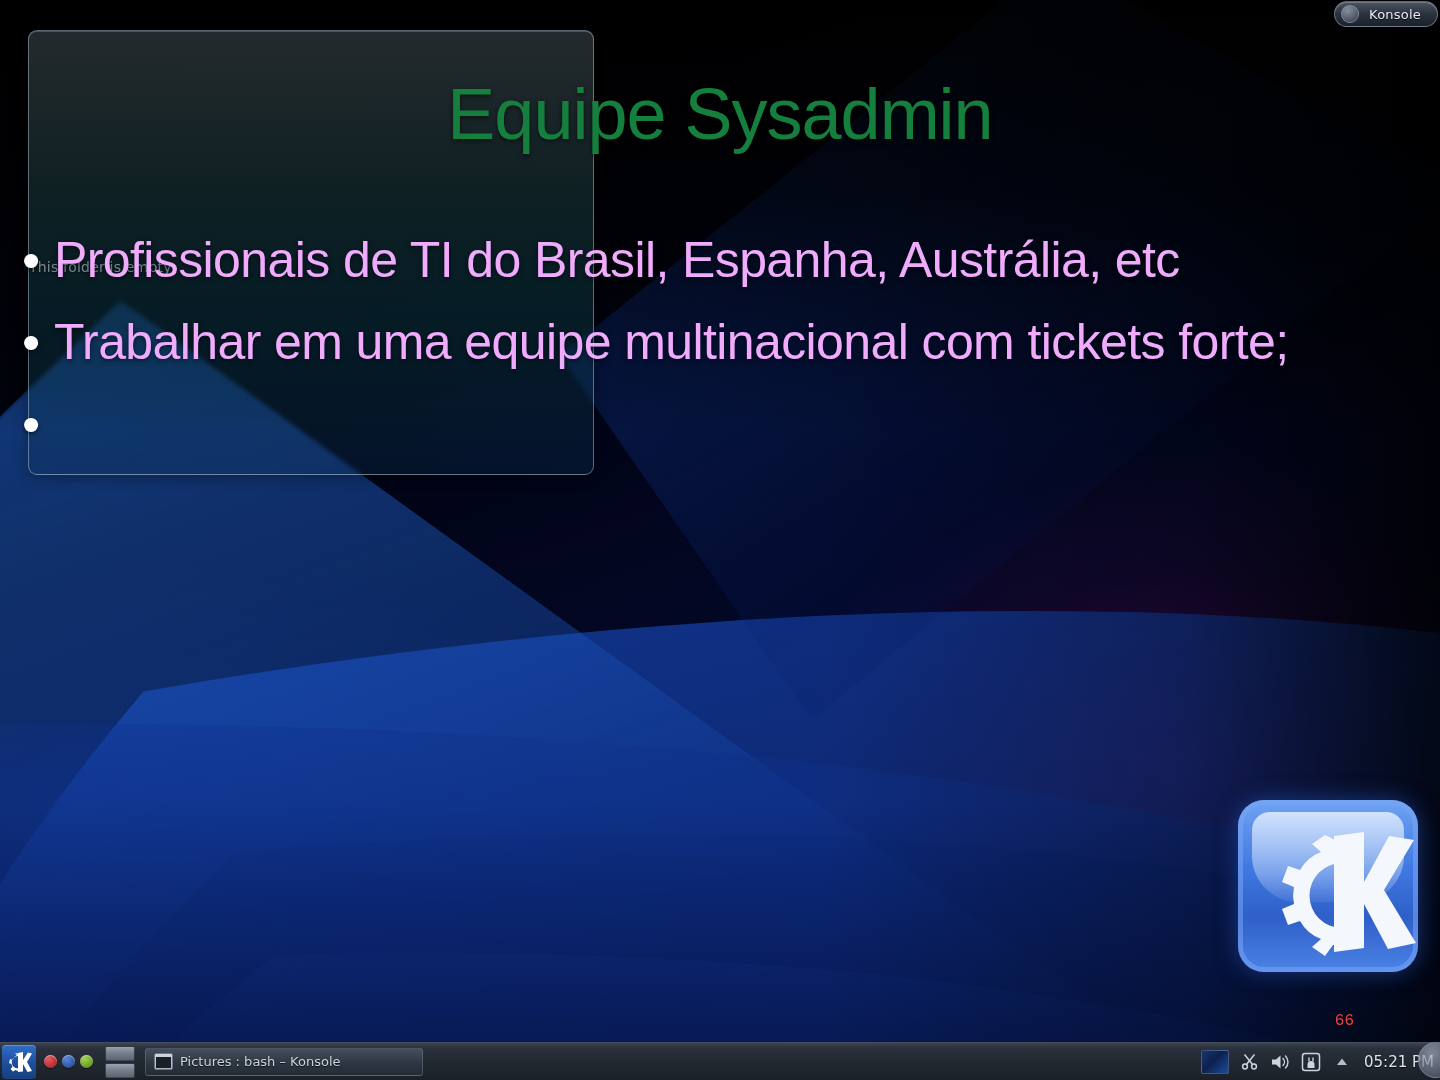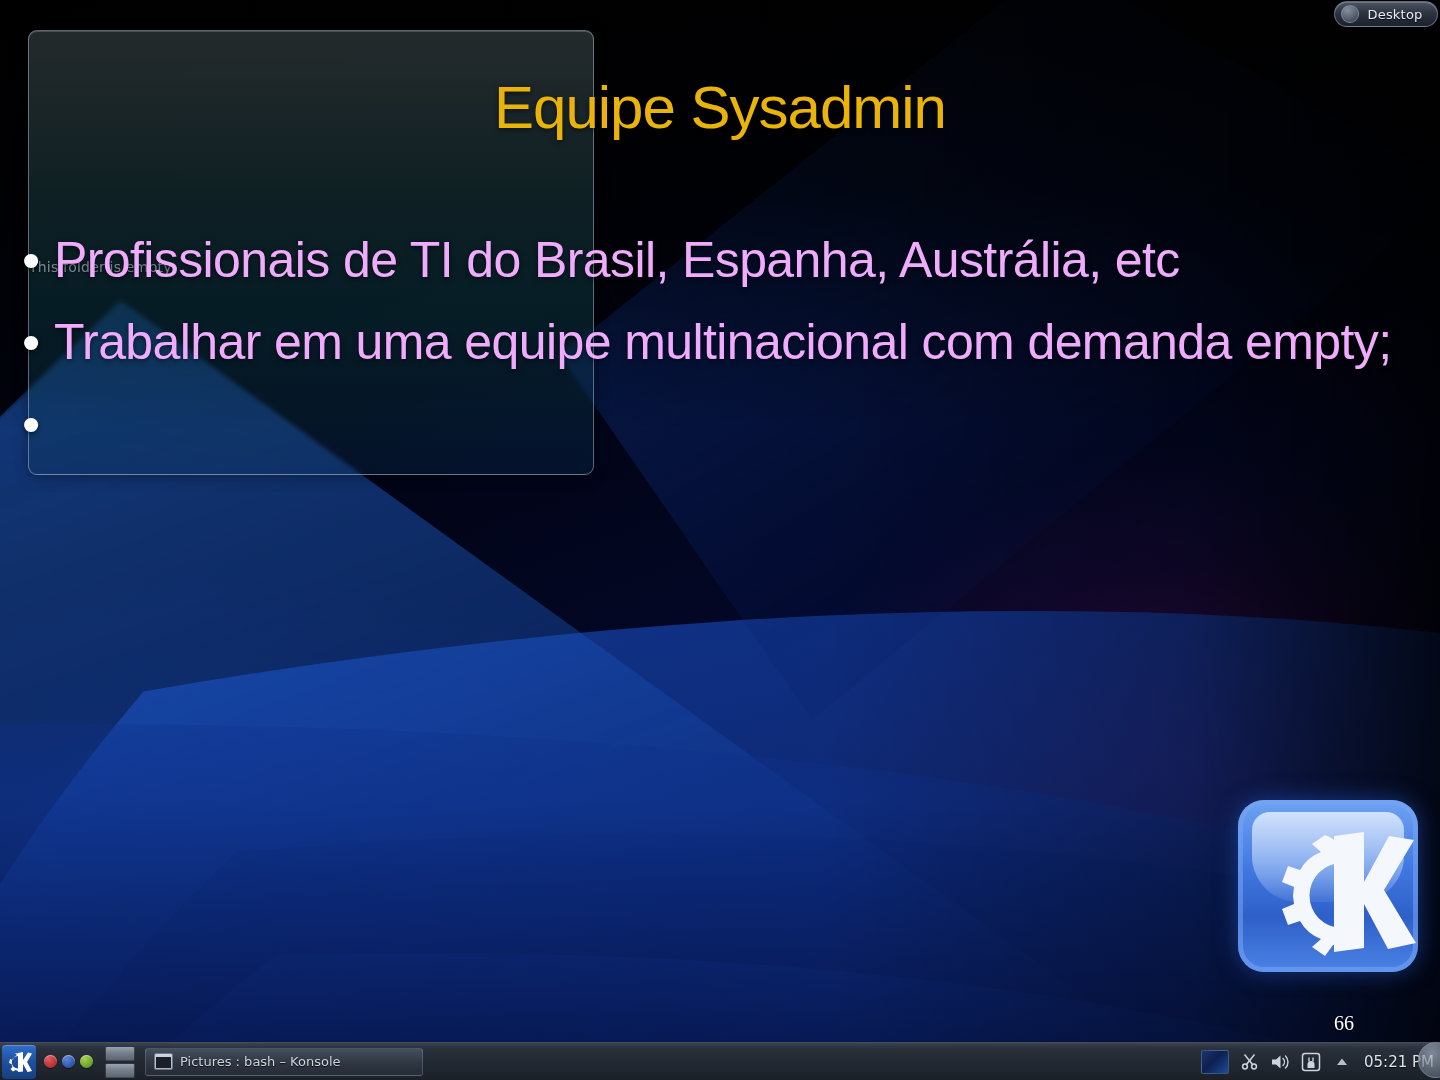--- a/index.html
+++ b/index.html
@@ -157,23 +157,23 @@
   }
 
   
   #slide-title {
     position: absolute;
     left: 0; right: 0;
     top: 78px;
     text-align: center;
     font-family: "Liberation Sans", sans-serif;
     font-weight: 400;
-    font-size: 60px;
+    font-size: 72px;
     line-height: 1;
-    color: #eab308;
+    color: #15803d;
     letter-spacing: -1px;
     text-shadow: 0 2px 5px rgba(0,0,0,0.55);
     white-space: nowrap;
   }
 
   #bullets {
     position: absolute;
     left: 8px;
     top: 222px;
     width: 1400px;
@@ -200,23 +200,23 @@
     line-height: 76px;
     color: #f0abfc;
     letter-spacing: -0.6px;
     text-shadow: 0 2px 5px rgba(0,0,0,0.5);
   }
 
   #slide-number {
     position: absolute;
     right: 86px;
     top: 1012px;
-    font-family: Liberation Serif, serif;
-    font-size: 20px;
-    color: #ffffff;
+    font-family: Liberation Mono, monospace;
+    font-size: 16px;
+    color: #ef4444;
     text-shadow: 0 1px 2px rgba(0,0,0,0.7);
   }
 
   
   #kde-logo {
     position: absolute;
     left: 1238px; top: 800px;
     width: 180px; height: 172px;
     border-radius: 26px;
     background:
@@ -373,33 +373,33 @@
   </div>
   <div id="wall-dark-top"></div>
   <div id="wall-dark-right"></div>
 
   <div id="folder-view">
     <div id="folder-view-empty">This folder is empty</div>
   </div>
 
   <div id="desktop-switcher">
     <span class="ds-icon"></span>
-    <span class="ds-label">Desktop</span>
+    <span class="ds-label">Konsole</span>
   </div>
 
   <div id="slide-title">Equipe Sysadmin</div>
 
   <div id="bullets">
     <div class="bullet">
       <span class="bullet-dot">•</span>
       <span class="bullet-text">Profissionais de TI do Brasil, Espanha, Austrália, etc</span>
     </div>
     <div class="bullet">
       <span class="bullet-dot">•</span>
-      <span class="bullet-text">Trabalhar em uma equipe multinacional com demanda empty;</span>
+      <span class="bullet-text">Trabalhar em uma equipe multinacional com tickets forte;</span>
     </div>
     <div class="bullet">
       <span class="bullet-dot">•</span>
     </div>
   </div>
 
   <div id="slide-number">66</div>
 
   <div id="kde-logo">
     <div class="glass"></div>

